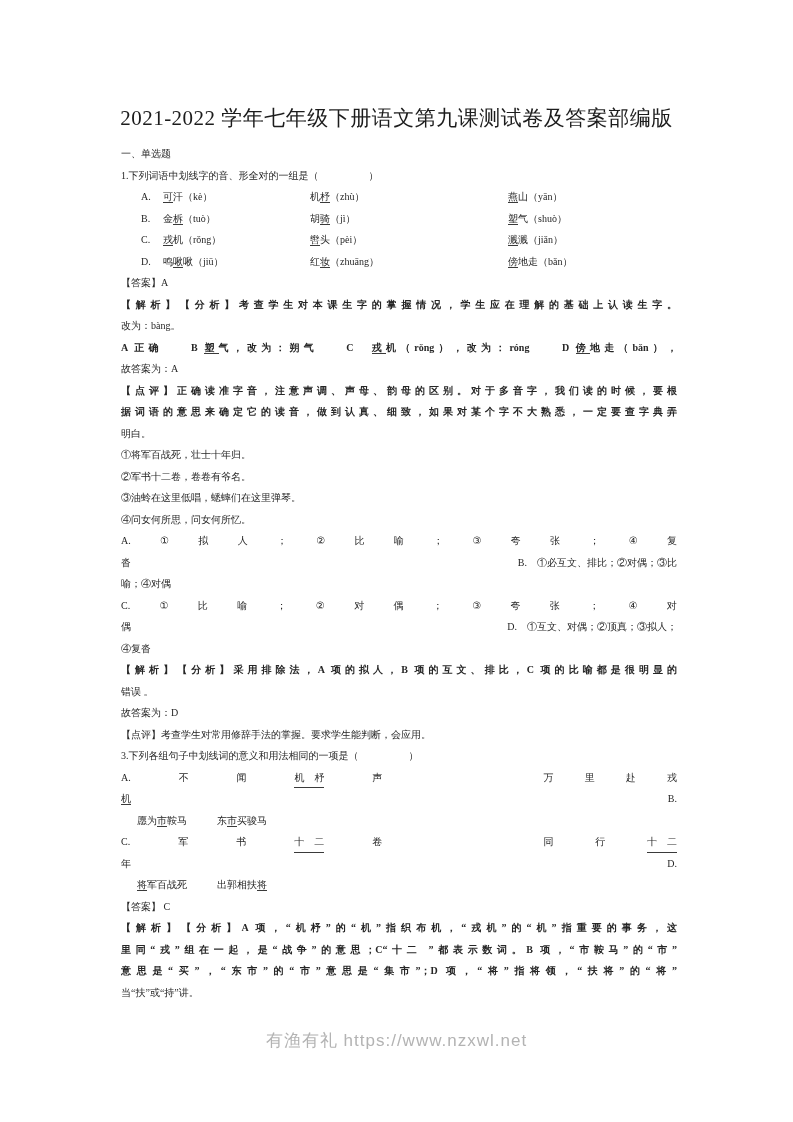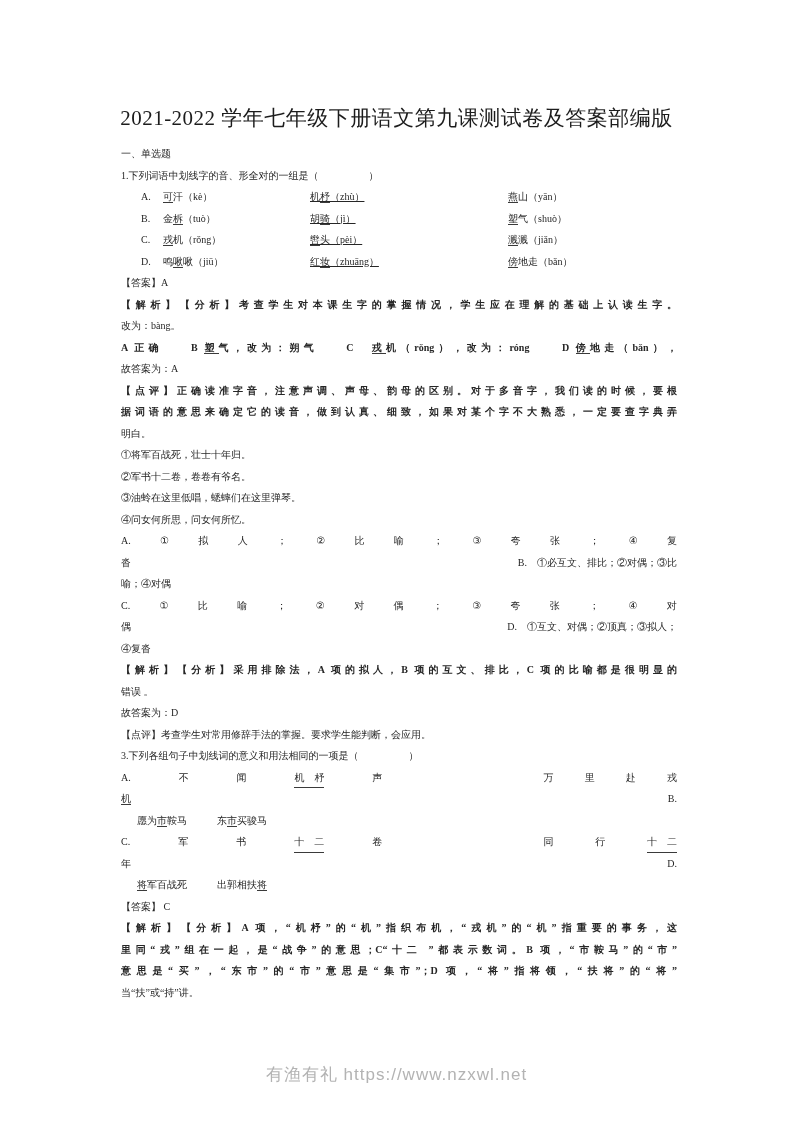--- a/index.html
+++ b/index.html
@@ -9,28 +9,28 @@
          color:#1c1c1c;letter-spacing:0.5px;white-space:pre;}
   .content{width:556px;margin:11px 0 0 121px;font-size:10px;line-height:21.5px;}
   .line{height:21.5px;overflow:hidden;white-space:pre-wrap;}
   .line span{white-space:pre-wrap;}
   .fill{text-align:justify;text-align-last:justify;font-weight:bold;}
   .u{border-bottom:1px solid #3a3a3a;}
   
   .optrow{display:flex;padding-left:20px;}
   .olabel{width:22px;flex:0 0 22px;}
   .oc1{width:147px;flex:0 0 147px;}
-  .oc2{width:198px;flex:0 0 198px;text-decoration:underline;}
+  .oc2{width:198px;flex:0 0 198px;}
   .oc3{flex:1;}
   
   .jrow{display:flex;justify-content:space-between;}
   .jl{width:47%;display:flex;justify-content:space-between;}
   .jr{width:24%;display:flex;justify-content:space-between;}
   .indent{padding-left:16px;}
-  .footer{position:absolute;left:0;right:0;top:1063px;text-align:center;
+  .footer{position:absolute;left:0;right:0;top:1029px;text-align:center;
           font-family:"Liberation Sans","DejaVu Sans",sans-serif;
           font-size:17px;color:#b3b3b3;letter-spacing:1px;}
 </style>
 </head>
 <body>
 
 <div class="page">
 
   <h1 class="title">2021-2022 学年七年级下册语文第九课测试卷及答案部编版</h1>
 

